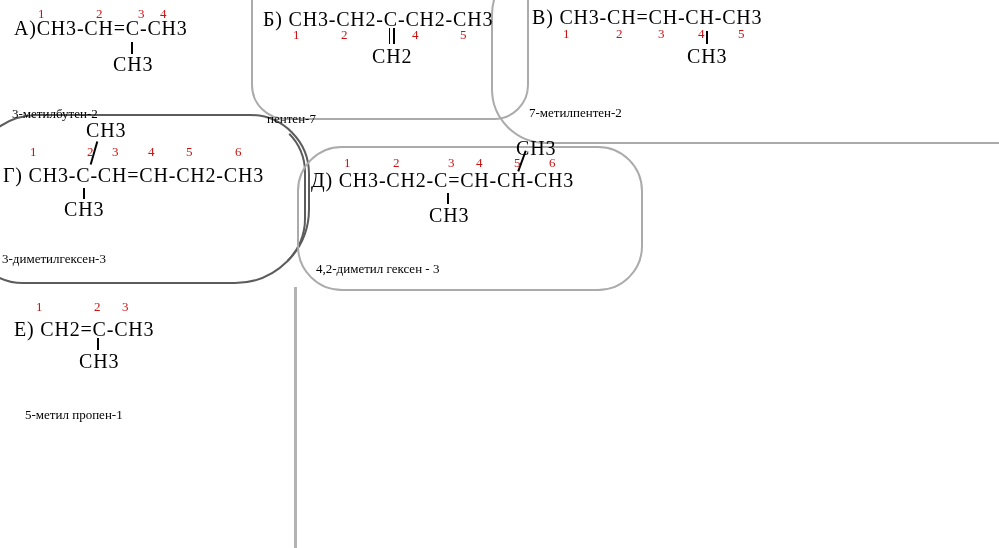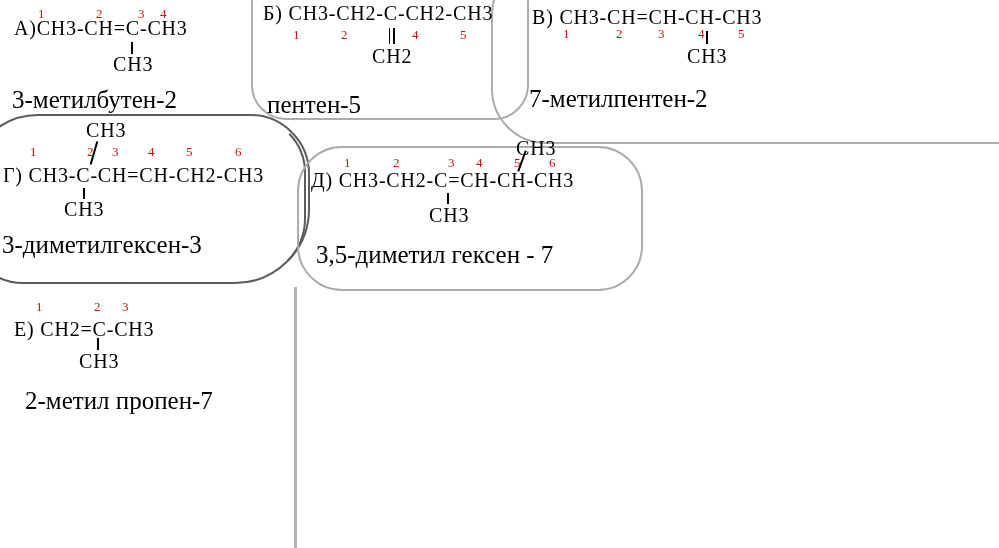--- a/index.html
+++ b/index.html
@@ -3,21 +3,21 @@
 <meta charset="utf-8">
 <style>
   * { margin:0; padding:0; box-sizing:border-box; }
   html,body { background:#ffffff; }
   .canvas {
     position:relative; width:999px; height:548px; background:#ffffff;
     overflow:hidden; font-family:"Liberation Serif", serif; color:#000;
   }
   .t { position:absolute; white-space:pre; color:#000; }
   .formula { font-size:20px; letter-spacing:0.8px;text-align:center; }
-  .name { font-size:25px; }
+  .name { font-size:13px;margin-top:20px; }
   .num { position:absolute; font-size:13px; color:#cc1111; white-space:pre; }
   .bond { position:absolute; width:1.6px; background:#000; }
   .box { position:absolute; border:2px solid #ababab; border-radius:40px; background:transparent; }
   .box.dark { border-color:#5c5c5c; border-width:2.5px; }
   .echo { position:absolute; border:2.5px solid transparent; border-right-color:#5c5c5c; background:transparent; }
   .vline { position:absolute; width:2.5px; background:#b3b3b3; }
 </style>
 </head>
 <body>
 
@@ -35,29 +35,29 @@
     <span class="num" style="left:96px;top:6px">2</span>
     <span class="num" style="left:138px;top:6px">3</span>
     <span class="num" style="left:160px;top:6px">4</span>
     <span class="t formula" style="left:14px;top:17px">А)CH3-CH=C-CH3</span>
     <div class="bond" style="left:131px;top:42px;height:12px"></div>
     <span class="t formula" style="left:113px;top:53px">CH3</span>
     <span class="t name" style="left:12px;top:86px">3-метилбутен-2</span>
   </div>
 
   <div>
-    <span class="t formula" style="left:263px;top:2px">Б) CH3-CH2-C-CH2-CH3</span>
+    <span class="t formula" style="left:263px;top:8px">Б) CH3-CH2-C-CH2-CH3</span>
     <span class="num" style="left:293px;top:27px">1</span>
     <span class="num" style="left:341px;top:27px">2</span>
     <span class="num" style="left:412px;top:27px">4</span>
     <span class="num" style="left:460px;top:27px">5</span>
     <div class="bond" style="left:388.5px;top:28px;height:16px"></div>
     <div class="bond" style="left:393px;top:28px;height:16px"></div>
     <span class="t formula" style="left:372px;top:45px">CH2</span>
-    <span class="t name" style="left:267px;top:91px">пентен-5</span>
+    <span class="t name" style="left:267px;top:91px">пентен-7</span>
   </div>
 
   <div>
     <span class="t formula" style="left:532px;top:6px">В) CH3-CH=CH-CH-CH3</span>
     <span class="num" style="left:563px;top:26px">1</span>
     <span class="num" style="left:616px;top:26px">2</span>
     <span class="num" style="left:658px;top:26px">3</span>
     <span class="num" style="left:698px;top:26px">4</span>
     <span class="num" style="left:738px;top:26px">5</span>
     <div class="bond" style="left:706px;top:31px;height:13px"></div>
@@ -85,26 +85,26 @@
     <div class="bond" style="left:521px;top:150px;height:22px;transform:rotate(20deg)"></div>
     <span class="num" style="left:344px;top:155px">1</span>
     <span class="num" style="left:393px;top:155px">2</span>
     <span class="num" style="left:448px;top:155px">3</span>
     <span class="num" style="left:476px;top:155px">4</span>
     <span class="num" style="left:514px;top:155px">5</span>
     <span class="num" style="left:549px;top:155px">6</span>
     <span class="t formula" style="left:311px;top:169px">Д) CH3-CH2-C=CH-CH-CH3</span>
     <div class="bond" style="left:447px;top:193px;height:11px"></div>
     <span class="t formula" style="left:429px;top:204px">CH3</span>
-    <span class="t name" style="left:316px;top:241px">3,5-диметил гексен - 7</span>
+    <span class="t name" style="left:316px;top:241px">4,2-диметил гексен - 3</span>
   </div>
 
   <div>
     <span class="num" style="left:36px;top:299px">1</span>
     <span class="num" style="left:94px;top:299px">2</span>
     <span class="num" style="left:122px;top:299px">3</span>
     <span class="t formula" style="left:14px;top:318px">Е) CH2=C-CH3</span>
     <div class="bond" style="left:97px;top:338px;height:12px"></div>
     <span class="t formula" style="left:79px;top:350px">CH3</span>
-    <span class="t name" style="left:25px;top:387px">2-метил пропен-7</span>
+    <span class="t name" style="left:25px;top:387px">5-метил пропен-1</span>
   </div>
 
 </div>
 
 </body></html>

